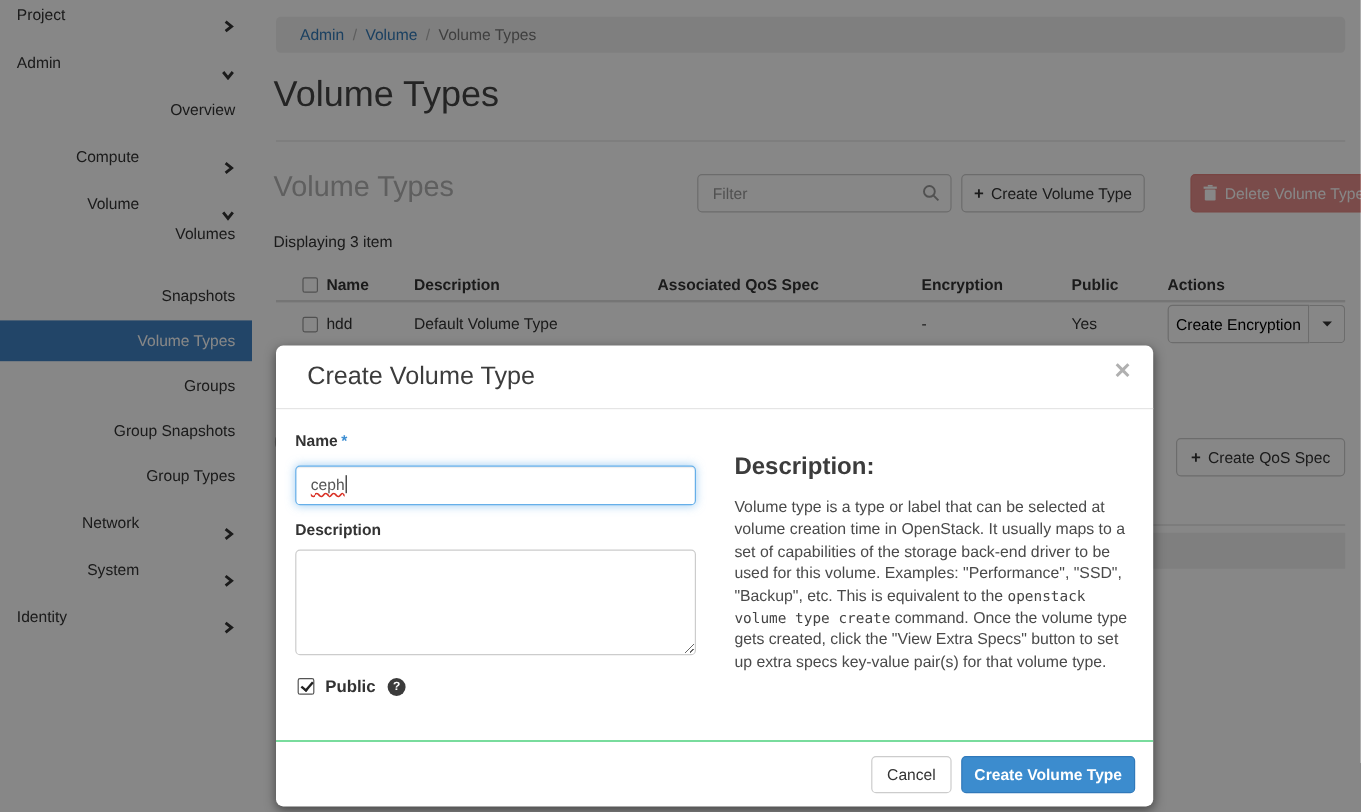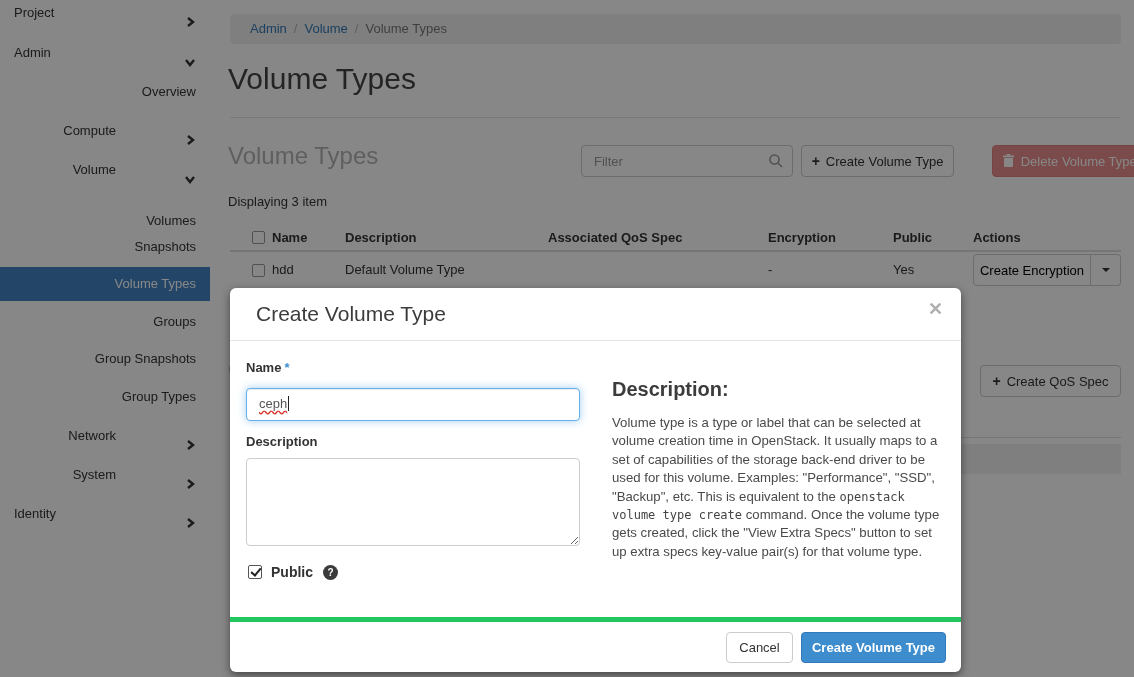--- a/index.html
+++ b/index.html
@@ -74,21 +74,21 @@
   .desc-area { position:absolute; left:16px; top:170px; width:334px; height:88px; border:1px solid #ccc; border-radius:4px; resize:both; font-family:"Liberation Sans",sans-serif; font-size:13px; padding:6px 12px; color:#555; outline:none; }
   .public-row { position:absolute; left:18px; top:276px; display:flex; align-items:center; }
   .cb-checked { appearance:none; -webkit-appearance:none; width:14px; height:14px; border:1px solid #555; border-radius:2px; background:#fff; position:relative; cursor:pointer; }
   .cb-checked::after { content:""; position:absolute; left:2px; top:2px; width:8px; height:4px; border-left:2px solid #222; border-bottom:2px solid #222; transform:rotate(-50deg); }
   .public-lbl { font-size:14px; font-weight:700; color:#333; margin-left:9px; }
   .help-icon { width:15px; height:15px; border-radius:50%; background:#3b3b3b; color:#fff; font-size:10px; font-weight:700; display:flex; align-items:center; justify-content:center; margin-left:10px; cursor:pointer; }
   .help-col { position:absolute; left:382px; top:90px; width:336px; }
   .help-heading { font-size:20px; color:#3c3c3c; font-weight:700; }
   .help-text { margin-top:13px; font-size:13.2px; line-height:18.4px; color:#4a4a4a; }
   .help-text code { font-family:"DejaVu Sans Mono","Liberation Mono",monospace; font-size:12px; color:#444; }
-  .modal-footer { position:absolute; left:0; bottom:0; width:731px; height:55px; border-top:5px solid #22c55e; display:flex; justify-content:flex-end; align-items:center; padding-right:15px; gap:8px; }
+  .modal-footer { position:absolute; left:0; bottom:0; width:731px; height:55px; border-top:1px solid #22c55e; display:flex; justify-content:flex-end; align-items:center; padding-right:15px; gap:8px; }
   .btn-cancel { width:67px; height:31px; }
   .btn-primary { width:145px; height:31px; background:#3c8cce; border:1px solid #3079ba; color:#fff; font-weight:700; }
 </style>
 </head>
 <body>
 
 <div id="app">
 
   <aside class="sidebar">
     <div class="nav-item nav-l1" style="top:-4px">
@@ -111,21 +111,21 @@
       <span class="chev"><svg width="12" height="12" viewBox="0 0 12 12">
             <polyline points="4,2 9,6 4,10" fill="none" stroke="#333" stroke-width="2.4"></polyline>
           </svg></span>
     </div>
     <div class="nav-item nav-l2" style="top:153px">
       <span class="lbl">Volume</span>
       <span class="chev"><svg width="12" height="12" viewBox="0 0 12 12">
             <polyline points="2,4 6,9 10,4" fill="none" stroke="#333" stroke-width="2.4"></polyline>
           </svg></span>
     </div>
-    <div class="nav-item nav-l3" style="top:204px">
+    <div class="nav-item nav-l3" style="top:178px">
       <span class="lbl">Volumes</span>
     </div>
     <div class="nav-item nav-l3" style="top:230px">
       <span class="lbl">Snapshots</span>
     </div>
     <div class="nav-item nav-l3 nav-active" style="top:267px">
       <span class="lbl">Volume Types</span>
     </div>
     <div class="nav-item nav-l3" style="top:305px">
       <span class="lbl">Groups</span>

